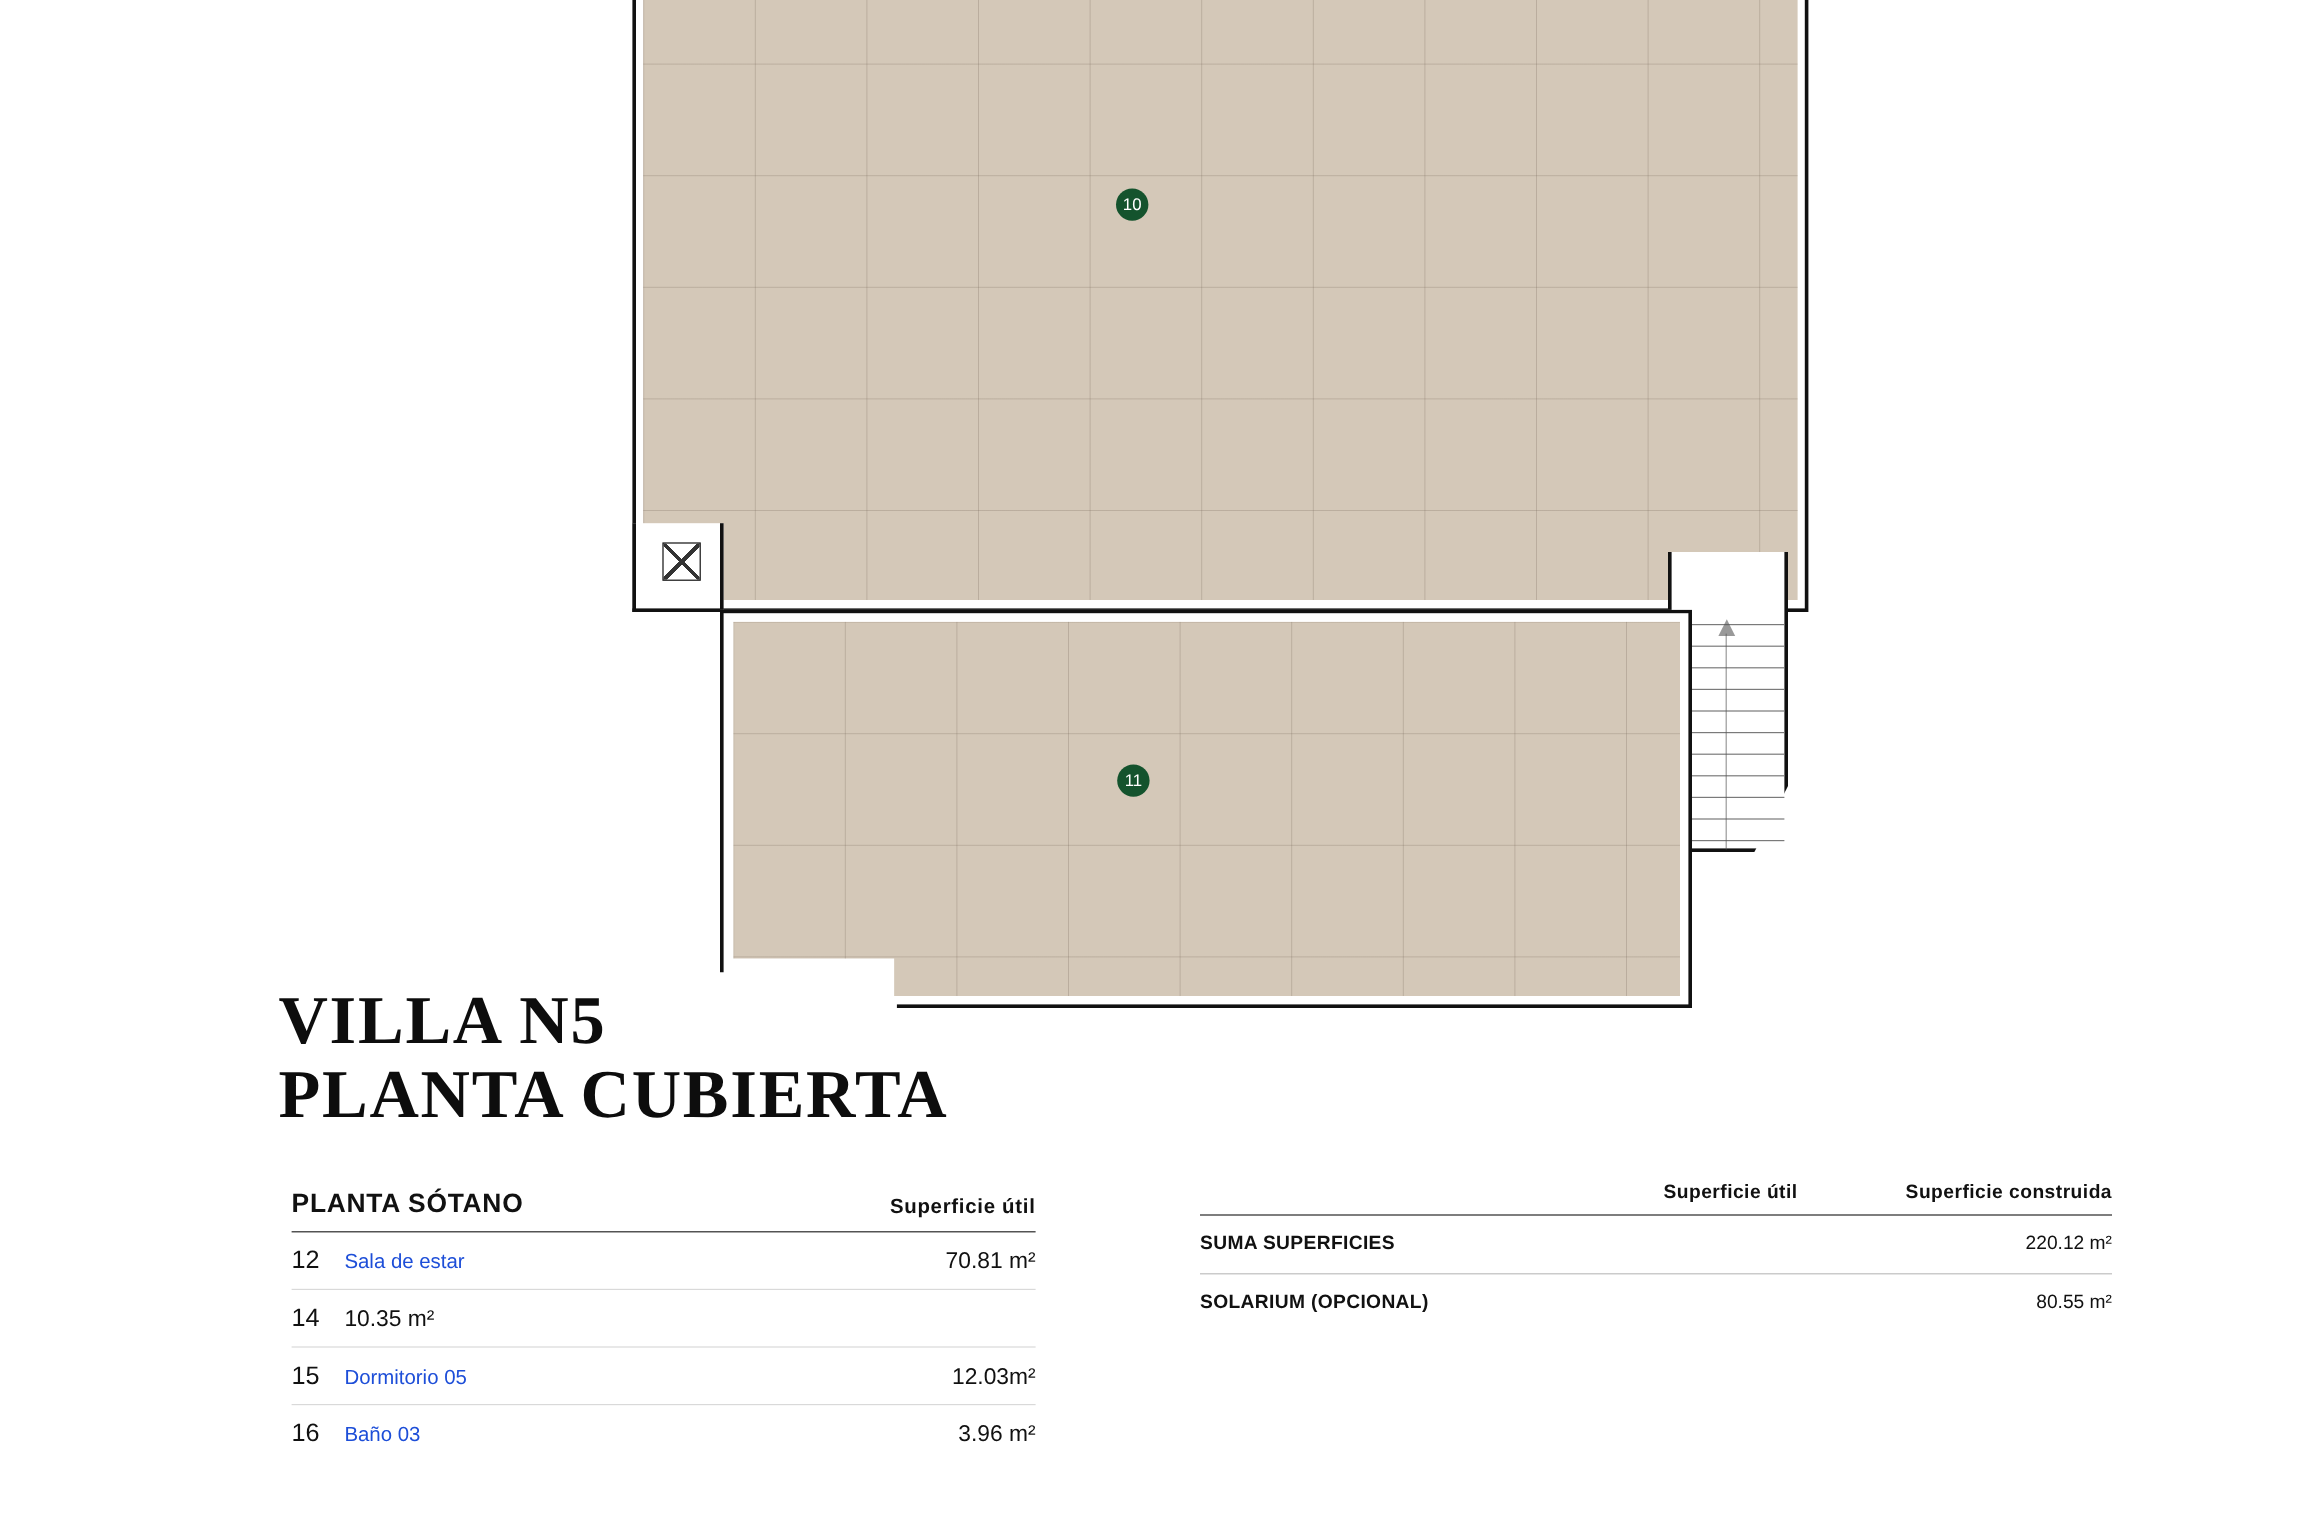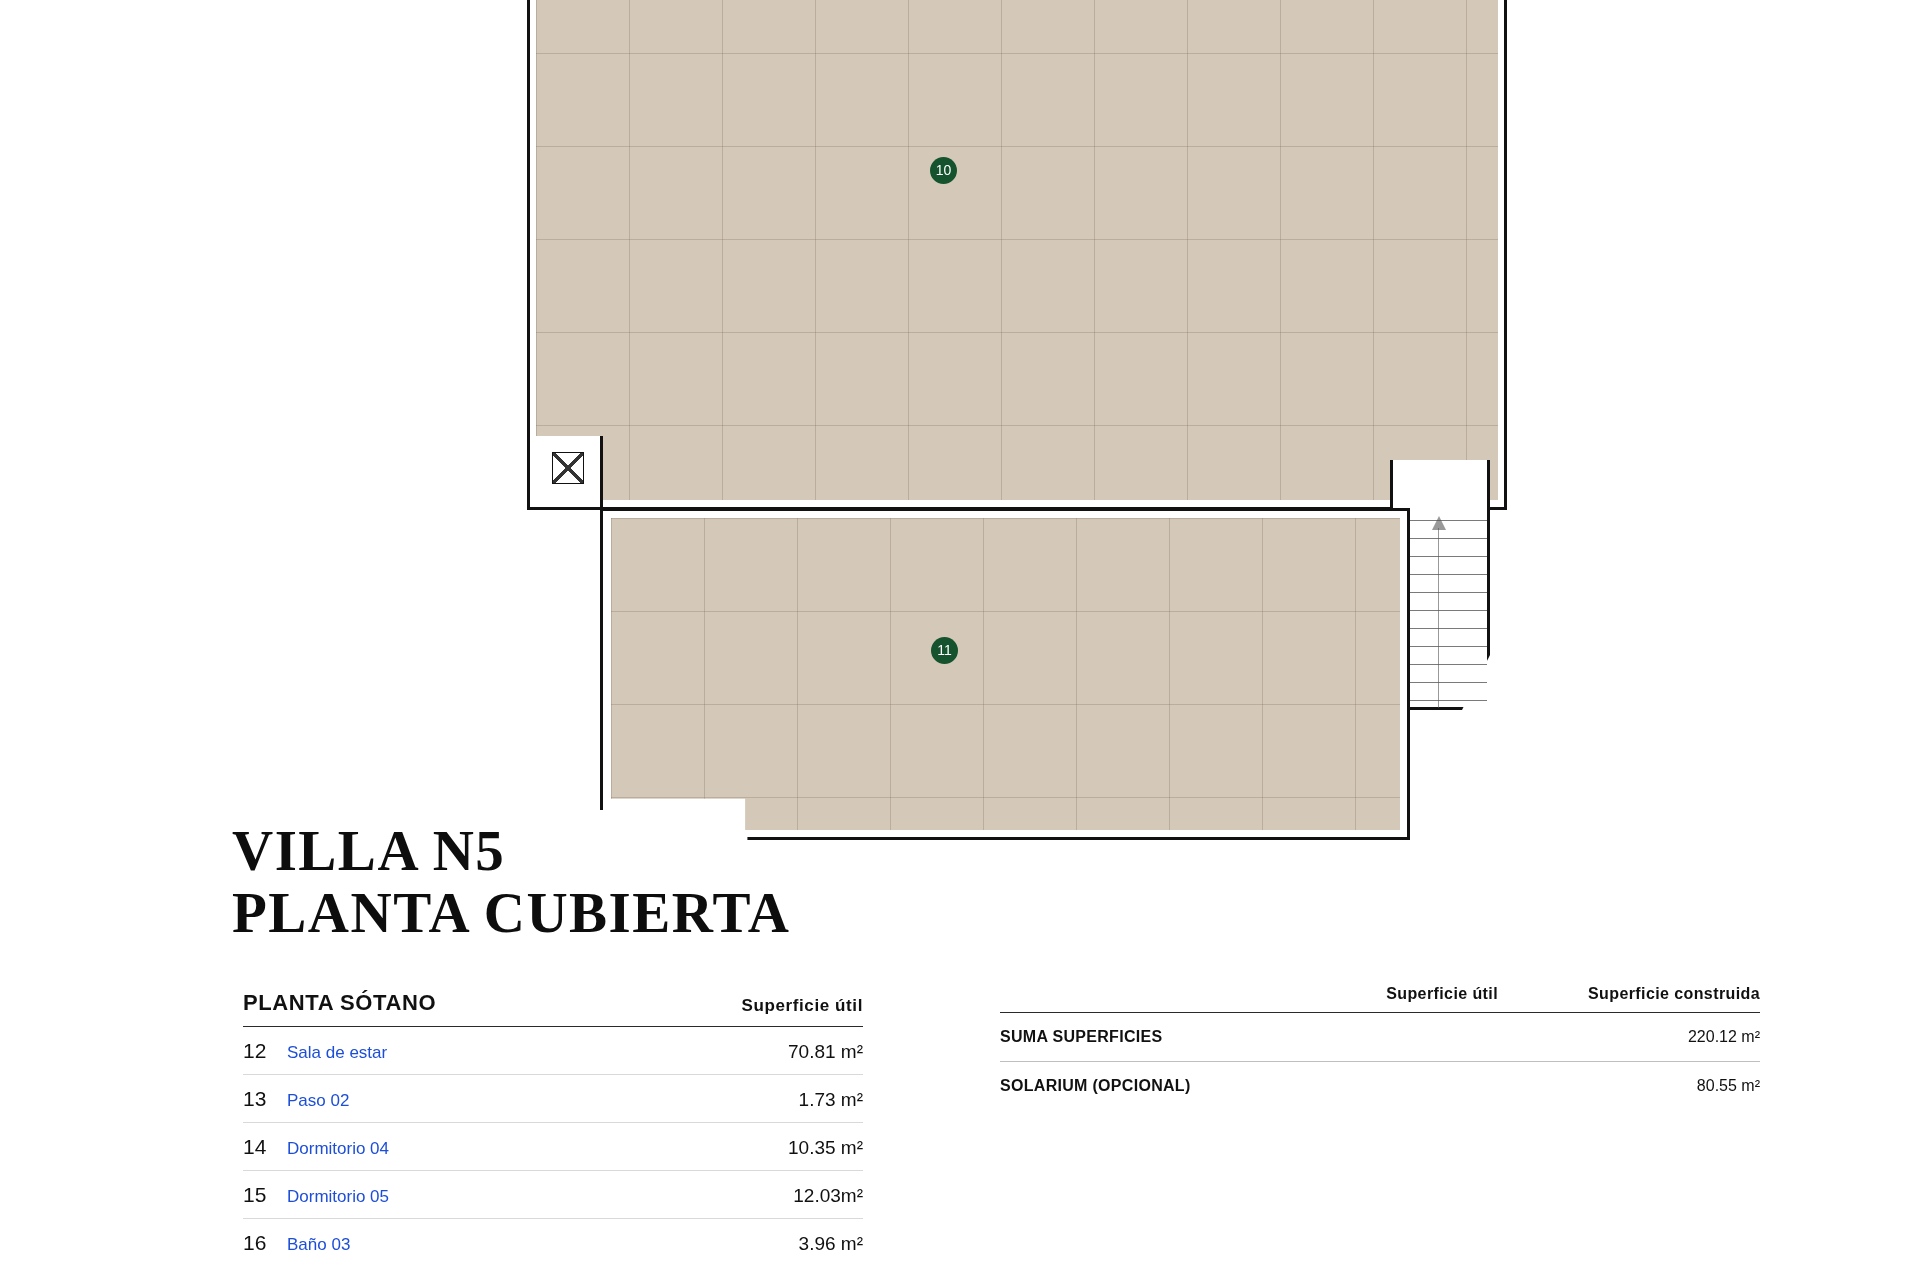--- a/index.html
+++ b/index.html
@@ -292,27 +292,21 @@
     <span class="lt-title">PLANTA SÓTANO</span>
     <span class="lt-sup">Superficie útil</span>
   </div>
 
   <div class="lt-row">
     <span class="lt-num">12</span>
     <span class="lt-name">Sala de estar</span>
     <span class="lt-area">70.81 m²</span>
   </div>
   <div class="lt-row">
-    <span class="lt-num">13</span>
-    <span class="lt-name">Paso 02</span>
-    <span class="lt-area">1.73 m²</span>
-  </div>
-  <div class="lt-row">
     <span class="lt-num">14</span>
-    <span class="lt-name">Dormitorio 04</span>
     <span class="lt-area">10.35 m²</span>
   </div>
   <div class="lt-row">
     <span class="lt-num">15</span>
     <span class="lt-name">Dormitorio 05</span>
     <span class="lt-area">12.03m²</span>
   </div>
   <div class="lt-row">
     <span class="lt-num">16</span>
     <span class="lt-name">Baño 03</span>

